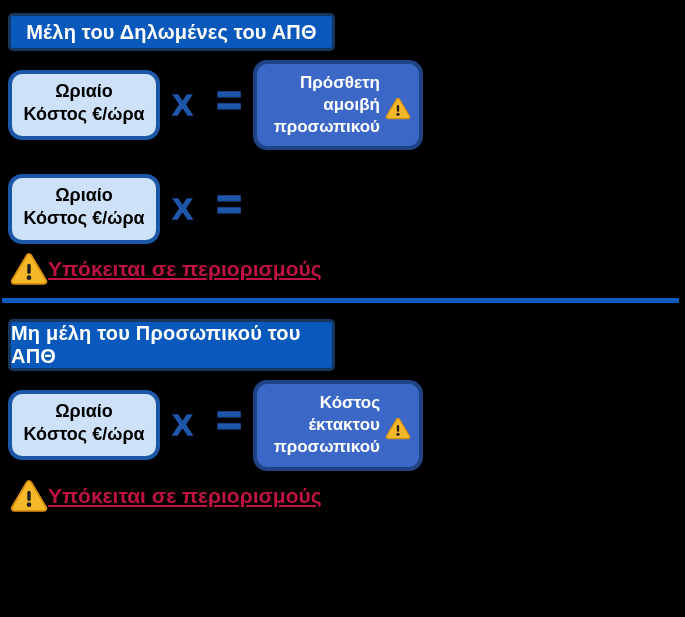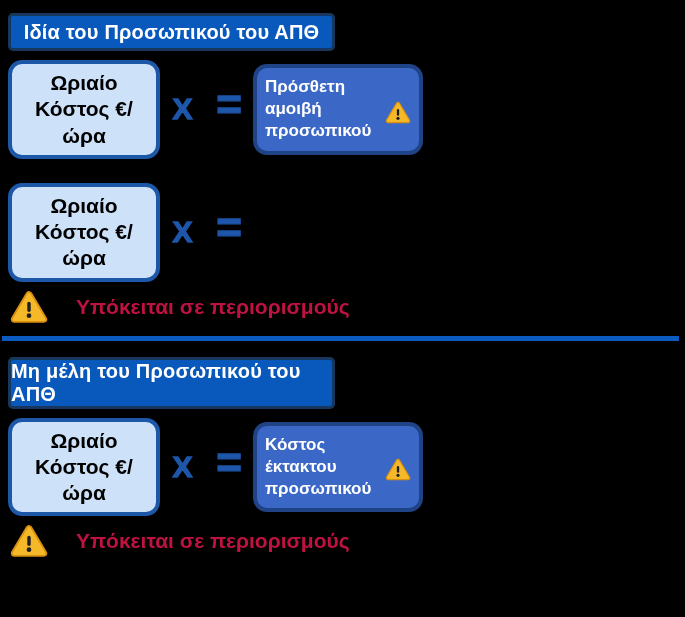--- a/index.html
+++ b/index.html
@@ -44,22 +44,22 @@
   }
   .formula-row{display:flex;align-items:center;width:632px;}
   .row-1{margin-top:9px;}
   .row-2{margin-top:24px;}
   .row-3{margin-top:9px;}
   .light-box{
     width:152px;min-height:70px;flex:0 0 152px;
     background:var(--light_box_fill);
     border:4px solid var(--light_box_border);
     border-radius:14px;
-    display:flex;align-items:flex-end;justify-content:center;text-align:center;
-    color:var(--light_box_text);font-size:21px;font-weight:700;line-height:1.25;
+    display:flex;align-items:flex-start;justify-content:center;text-align:center;
+    color:var(--light_box_text);font-size:18px;font-weight:700;line-height:1.25;
     padding:6px 10px;
   }
   .op{
     color:var(--operator);font-weight:900;text-align:center;
     -webkit-text-stroke:1.3px var(--operator);
   }
   .op-x{width:45px;flex:0 0 45px;font-size:30px;}
   .op-eq{width:48px;flex:0 0 48px;font-size:44px;line-height:0;padding-bottom:8px;}
   .mid-box{
     width:210px;min-height:116px;flex:0 0 210px;
@@ -68,47 +68,47 @@
     border-radius:18px;
     display:flex;align-items:center;justify-content:center;text-align:center;
     color:var(--mid_box_text);font-size:16px;font-weight:700;line-height:1.3;
     padding:12px 10px;
   }
   .result-box{
     width:170px;min-height:72px;flex:0 0 170px;
     background:var(--result_box_fill);
     border:4px solid var(--result_box_border);
     border-radius:14px;
-    display:flex;align-items:center;justify-content:center;text-align:left;
+    display:flex;align-items:center;justify-content:center;text-align:right;
     color:var(--result_box_text);font-size:17px;font-weight:700;line-height:1.3;
     padding:8px 8px;
   }
   .result-box .warn-icon{margin-left:5px;margin-bottom:-6px;flex:0 0 auto;}
   .note-row{
     display:flex;align-items:center;margin-top:8px;margin-left:2px;
   }
   .note-row .note-text{
-    margin-left:28px;
-    color:var(--note_text);font-size:21px;font-weight:700;
+    margin-left:0;
+    color:var(--note_text);font-size:21px;font-weight:700;text-decoration:underline;
   }
   .divider{
     border:none;height:5px;width:677px;margin:12px 0 0 -6px;
     background:var(--divider);
   }
   .section-2 .header-bar{margin-top:16px;}
   svg{display:block;}
 </style>
 </head>
 <body>
 
 <div class="canvas">
 
   <section class="section-1">
     <div class="header-bar">
-      <span>Ιδία του Προσωπικού του ΑΠΘ</span>
+      <span>Μέλη του Δηλωμένες του ΑΠΘ</span>
     </div>
 
     <div class="formula-row row-1">
       <div class="light-box">
         <span>Ωριαίο Κόστος €/ώρα</span>
       </div>
       <div class="op op-x">X</div>
       <div class="op op-eq">=</div>
       <div class="result-box">
         <span>Πρόσθετη αμοιβή προσωπικού</span>

